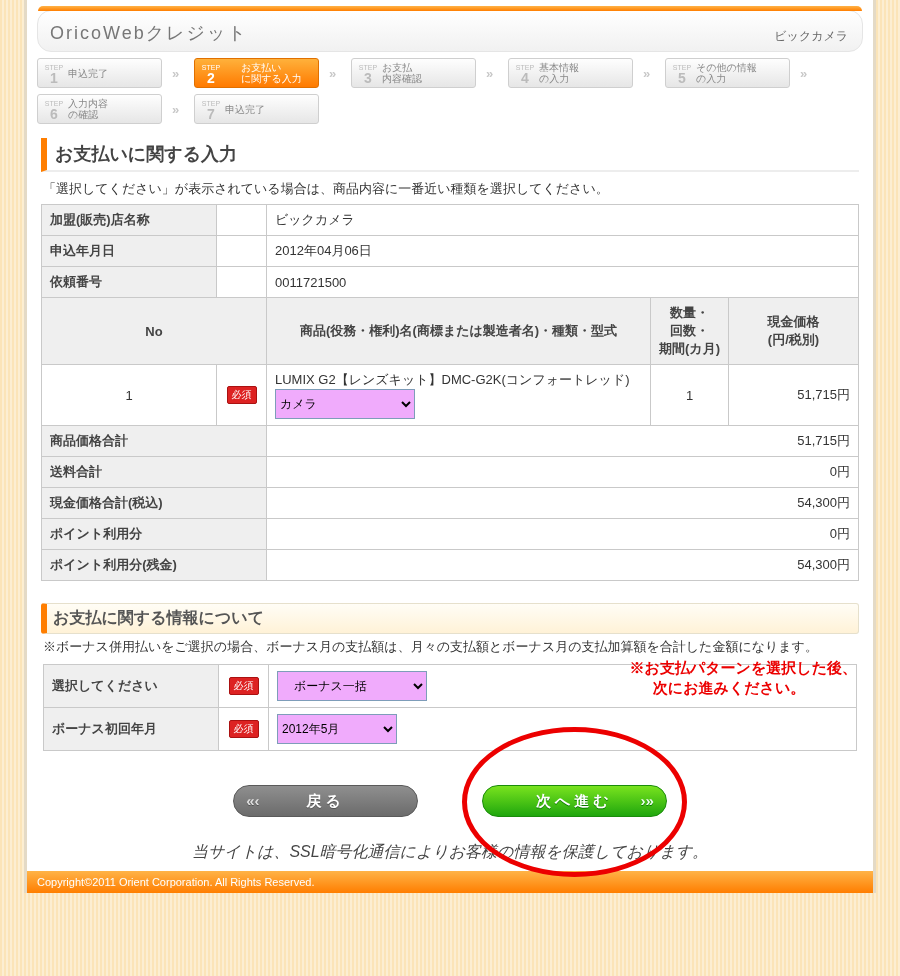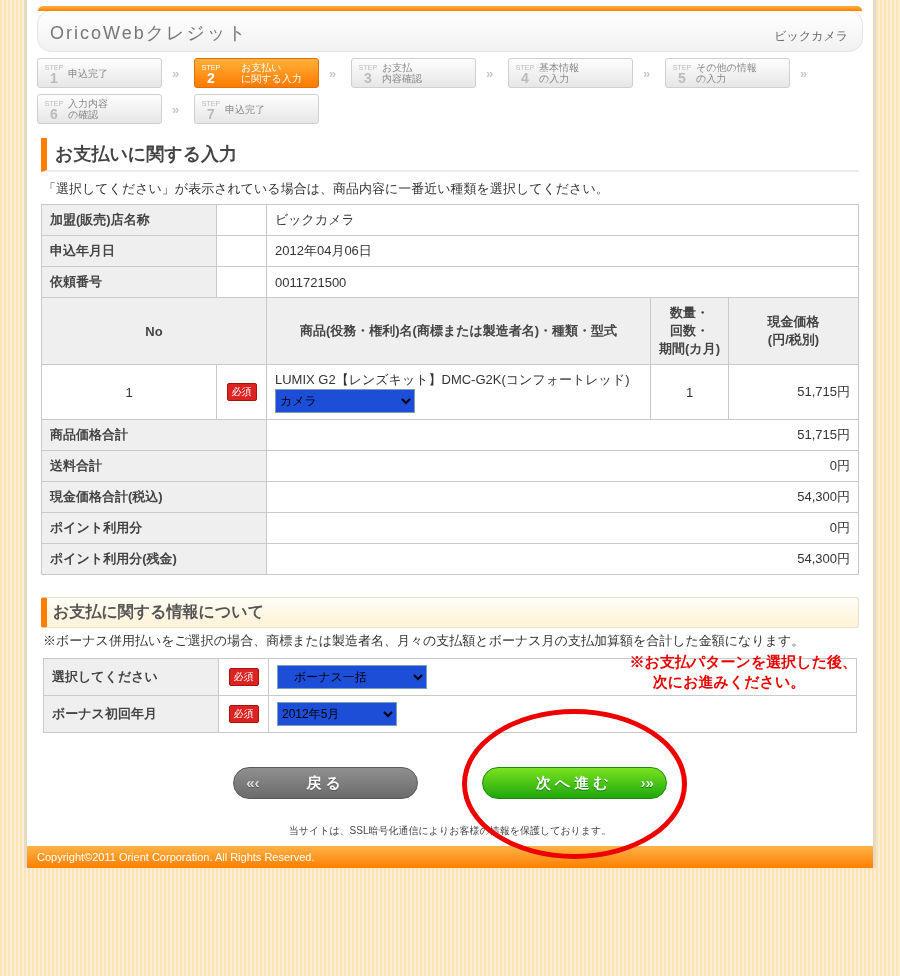--- a/index.html
+++ b/index.html
@@ -86,21 +86,21 @@
   
   table { border-collapse: collapse; width: calc(100% - 28px); margin: 6px 14px; }
   td, th { border: 1px solid #c9c9c9; padding: 6px 8px; font-size: 13px; }
   .th { background: #efefef; font-weight: bold; color: #444; text-align: left; }
   .th-center { background: #efefef; font-weight: bold; color: #444; text-align: center; }
   .req-badge {
     display: inline-block; background: #d22; color: #fff; font-size: 10px;
     padding: 1px 4px; border: 1px solid #a11; border-radius: 2px;
   }
   select {
-    font-size: 12px; border: 1px solid #7e9db9; background: #1d4ed8; height: 24px;
+    font-size: 12px; border: 1px solid #7e9db9; background: #f0abfc; height: 30px;
   }
   .right { text-align: right; padding-left: 32px; }
   .center { text-align: center; }
   
   .btn-row {
     text-align: center; margin: 30px 0 10px 0; position: relative;
   }
   .btn-grey {
     display: inline-block; width: 185px; height: 32px;
     background: linear-gradient(#8f8f8f,#6b6b6b);
@@ -124,21 +124,21 @@
     content: "›»"; position: absolute; right: 12px; top: 0; letter-spacing: 0; color: #eaffea;
   }
   .red-circle {
     position: absolute; border: 5px solid #ec0000; border-radius: 50%;
     width: 225px; height: 150px; pointer-events: none;
   }
   .red-text {
     color: #ec0000; font-weight: bold; font-size: 15px; line-height: 1.3;
     text-align: left;
   }
-  .footer-note { text-align: center; font-size: 10px; color: #444; margin: 25px 0 8px 0; }
+  .footer-note { text-align: center; font-size: 16px; color: #444; margin: 25px 0 8px 0; font-style: italic; }
   .copyright {
     background: linear-gradient(#ffb347,#ff7e00);
     color: #fff; font-size: 11px; padding: 5px 10px;
   }
   .pay-annot-row { display:flex; justify-content:flex-end; margin:0 16px; }
 </style>
 </head>
 <body>
 
 <div class="frame">
@@ -256,21 +256,21 @@
       <td class="right" colspan="3">0円</td>
     </tr>
     <tr>
       <td class="th" colspan="2">ポイント利用分(残金)</td>
       <td class="right" colspan="3">54,300円</td>
     </tr>
   </tbody>
     </table>
 
   <div class="section-sub">お支払に関する情報について</div>
-  <div class="note">※ボーナス併用払いをご選択の場合、商標または製造者名、月々の支払額とボーナス月の支払加算額を合計した金額になります。</div>
+  <div class="note">※ボーナス併用払いをご選択の場合、ボーナス月の支払額は、月々の支払額とボーナス月の支払加算額を合計した金額になります。</div>
 
   <div class="pay-annot-row" style="position:relative;">
     <table style="width:100%; margin:4px 0;">
       <tbody>
           <tr>
         <td class="th" style="width:175px;">選択してください</td>
         <td style="width:50px;" class="center"><span class="req-badge">必須</span></td>
         <td>
           <select style="width:150px;padding-left:12px;">
             <option>ボーナス一括</option>

